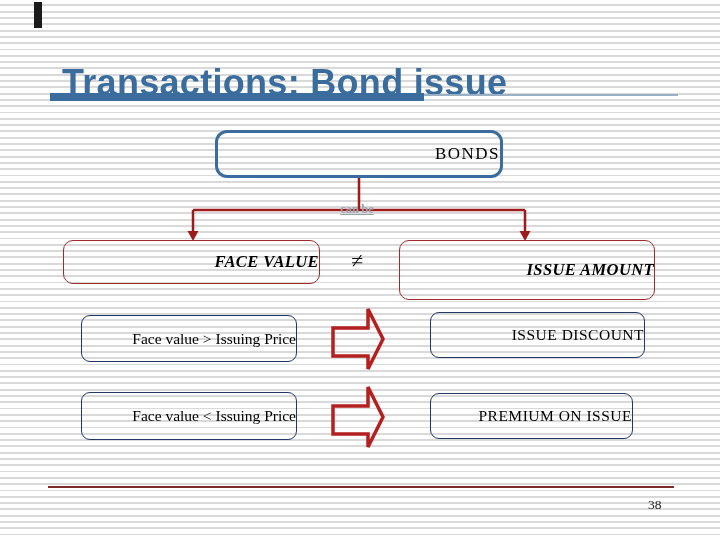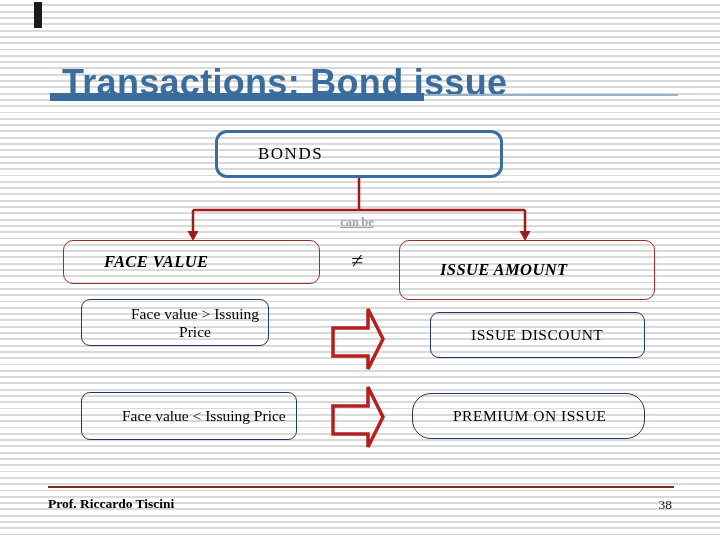--- a/index.html
+++ b/index.html
@@ -13,55 +13,55 @@
     position:absolute; left:62px; top:62px; width:560px;
     font-family:"Liberation Sans", sans-serif; font-weight:bold;
     font-size:36px; color:#3a6d9e; letter-spacing:0.3px; white-space:nowrap;
   }
   .title-bar{position:absolute; left:50px; top:93px; width:374px; height:8px; background:#3a6d9e;}
   .title-line{position:absolute; left:424px; top:94px; width:254px; height:2px; background:#9ab0c4;}
 
   .diagram-svg{position:absolute; left:0; top:0; width:720px; height:540px;}
 
   .box{
-    position:absolute; display:flex; align-items:center; justify-content:flex-start;
+    position:absolute; display:flex; align-items:center; justify-content:flex-end;
     background:transparent; color:#000; text-align:center; box-sizing:border-box;padding-left:40px;
   }
   .bonds-box{
     left:215px; top:130px; width:288px; height:48px;
     border:3px solid #3a6d9e; border-radius:12px;
     font-size:17px; letter-spacing:1.5px;
   }
   .red-box{
     border:1.5px solid #9e2a2a; border-radius:10px;
     font-size:16.5px; font-weight:bold; font-style:italic; letter-spacing:0.4px;
   }
   .face-value-box{left:63px; top:240px; width:257px; height:44px;}
   .issue-amount-box{left:399px; top:240px; width:256px; height:60px;}
   .branch-label{
-    position:absolute; left:317px; top:215px; width:80px;
+    position:absolute; left:317px; top:202px; width:80px;
     text-align:center; font-size:12.5px; font-weight:bold; color:#9aa2ac; word-spacing:-1px;text-decoration:underline;
   }
   .ne-symbol{
     position:absolute; left:337px; top:248px; width:40px;
     text-align:center; font-size:22px; font-style:italic; color:#111;
   }
   .navy-box{
     border:1.5px solid #203864; border-radius:9px; font-size:15.5px;
   }
-  .row1-left{left:81px; top:299px; width:188px; height:47px;}
+  .row1-left{left:81px; top:315px; width:216px; height:47px;}
   .row1-right{left:430px; top:312px; width:215px; height:46px; letter-spacing:0.5px;}
   .row2-left{left:81px; top:392px; width:216px; height:48px;}
-  .row2-right{left:412px; top:393px; width:233px; height:46px; letter-spacing:0.5px;border-radius:19px;}
+  .row2-right{left:430px; top:393px; width:203px; height:46px; letter-spacing:0.5px;}
 
   .footer-line{position:absolute; left:48px; top:486px; width:626px; height:2px; background:#7d2a2a;}
   .footer-author{
     position:absolute; left:48px; top:496px; font-size:13.5px; font-weight:bold; color:#000;
   }
-  .page-number{position:absolute; left:648px; top:497px; width:24px; text-align:right; font-size:13.5px; color:#222;}
+  .page-number{position:absolute; left:648px; top:497px; width:24px; text-align:left; font-size:13.5px; color:#222;}
 </style>
 </head>
 <body>
 
 <div class="slide">
 
   <div class="corner-bar"></div>
 
   <div class="title">Transactions: Bond issue</div>
   <div class="title-bar"></div>
@@ -102,16 +102,15 @@
   </div>
 
   <div class="box navy-box row1-right">
     <span>ISSUE DISCOUNT</span>
   </div>
   <div class="box navy-box row2-right">
     <span>PREMIUM ON ISSUE</span>
   </div>
 
   <div class="footer-line"></div>
-  <div class="footer-author">Prof. Riccardo Tiscini</div>
   <div class="page-number">38</div>
 
 </div>
 
 </body></html>

